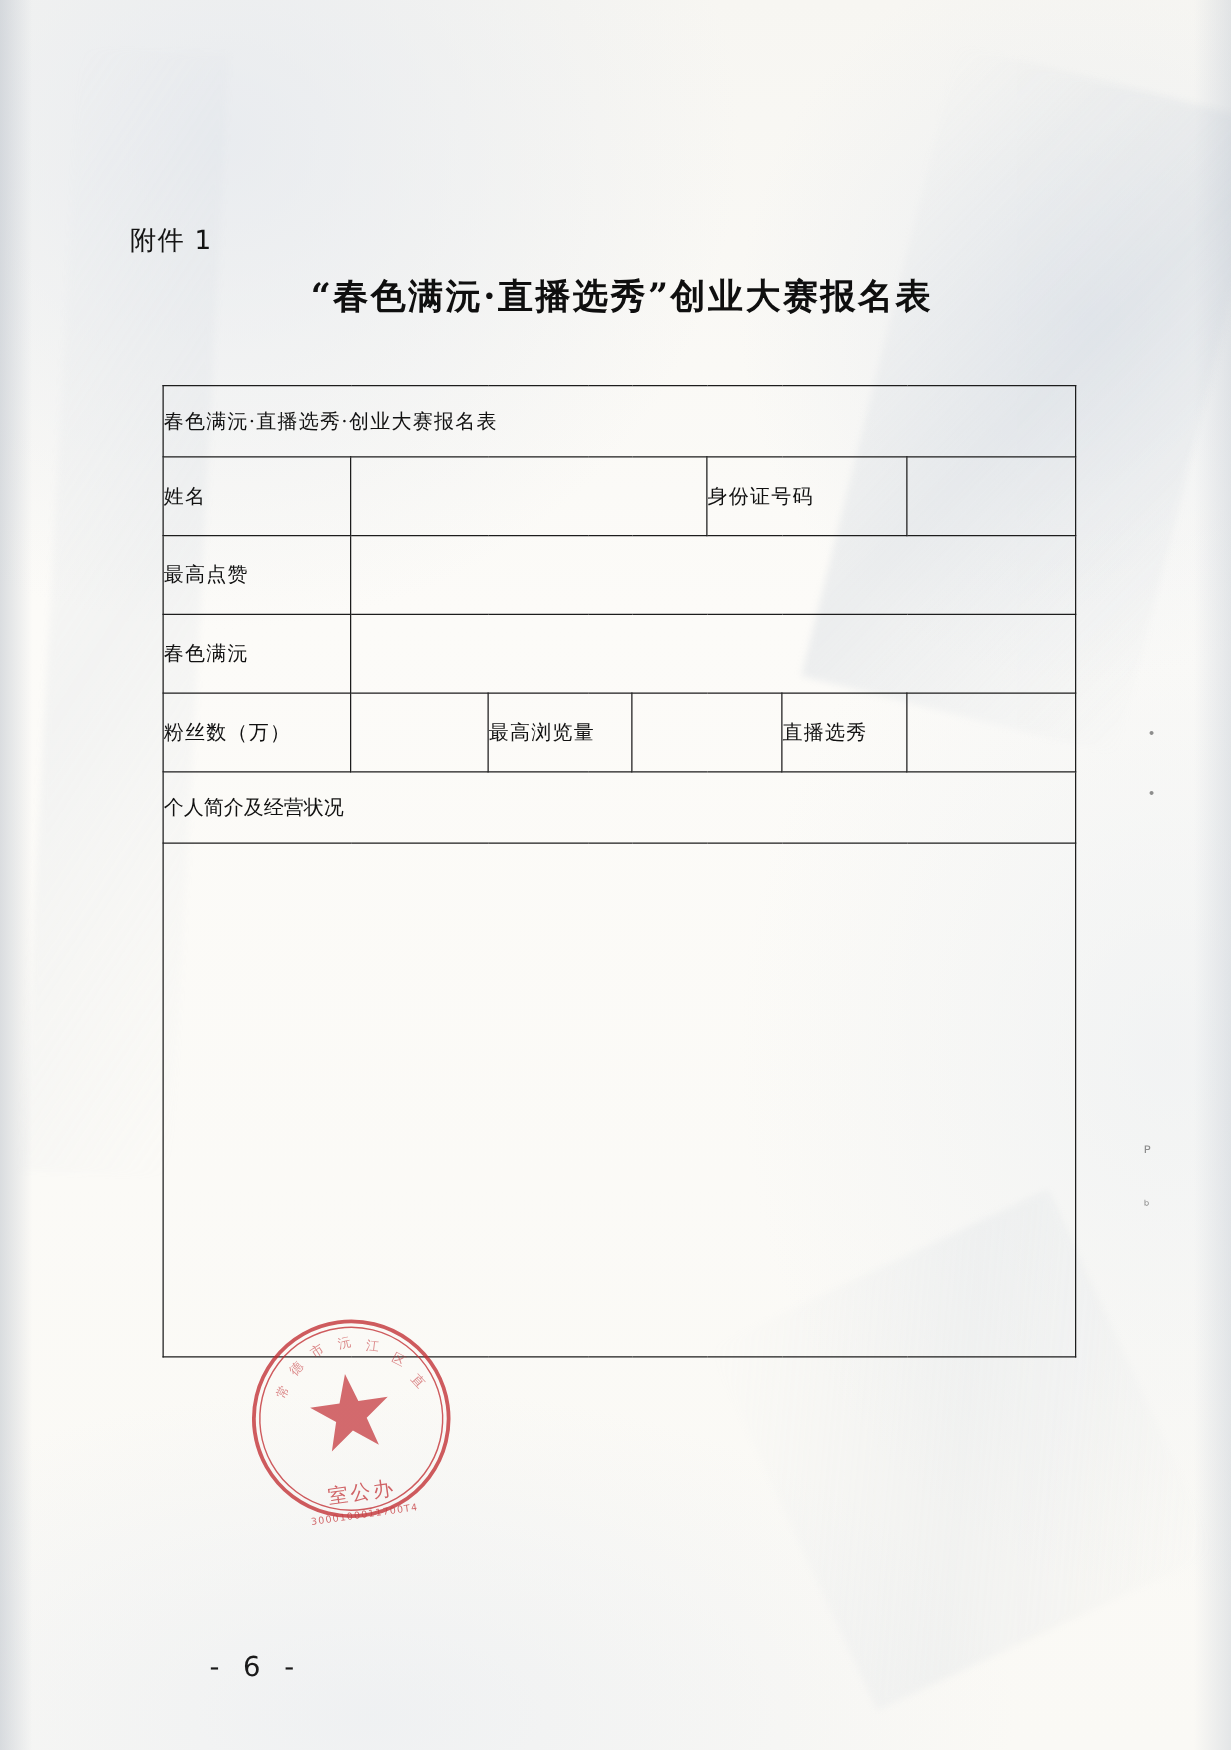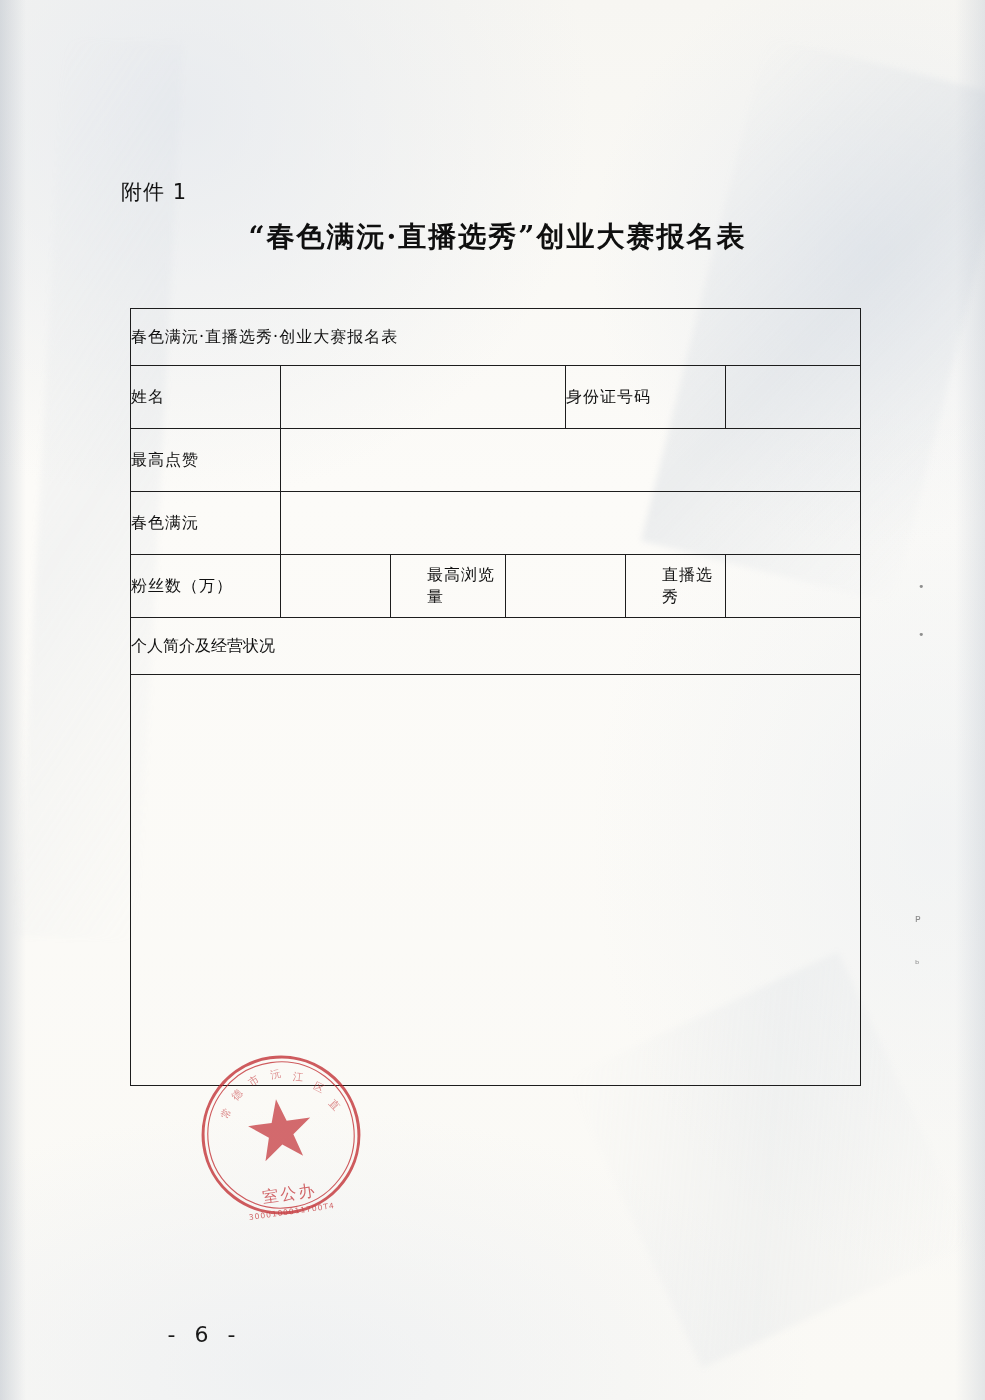--- a/index.html
+++ b/index.html
@@ -48,21 +48,21 @@
     pointer-events:none;
   }
 
   .page {
     position: absolute;
     inset: 0;
   }
 
   .attachment-label {
     position: absolute;
-    left: 121px;
+    left: 104px;
     top: 178px;
     font-family: "DejaVu Sans", sans-serif;
     font-size: 21px;
     letter-spacing: 1px;
     color: #141414;
   }
 
   .doc-title {
     position: absolute;
     left: 10px;
@@ -97,21 +97,21 @@
   .r-head td { height: 56px; font-size: 17px; letter-spacing: 1px; }
   .r-1 td { height: 62px; }
   .r-2 td { height: 62px; }
   .r-3 td { height: 62px; }
   .r-4 td { height: 62px; }
   .r-5 td { height: 62px; }
   .r-6 td { height: 56px; font-size: 17px; }
   .r-big td { height: 410px; vertical-align: top; }
 
   .cell-label { font-size: 17px; letter-spacing: 1px; }
-  .cell-label.small { font-size: 16px; padding-left: 36px; }
+  .cell-label.small { font-size: 16px; }
   .two-line { line-height: 1.25; }
 
   .fill { }
 
   
   .seal {
     position: absolute;
     left: 186px;
     top: 1040px;
     width: 190px;

